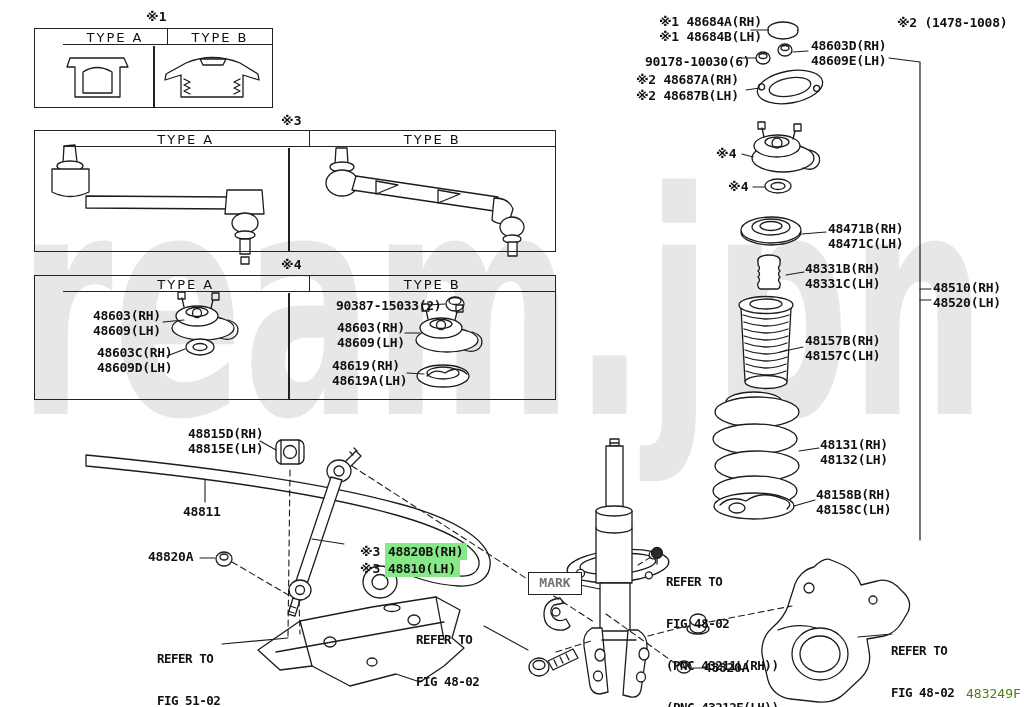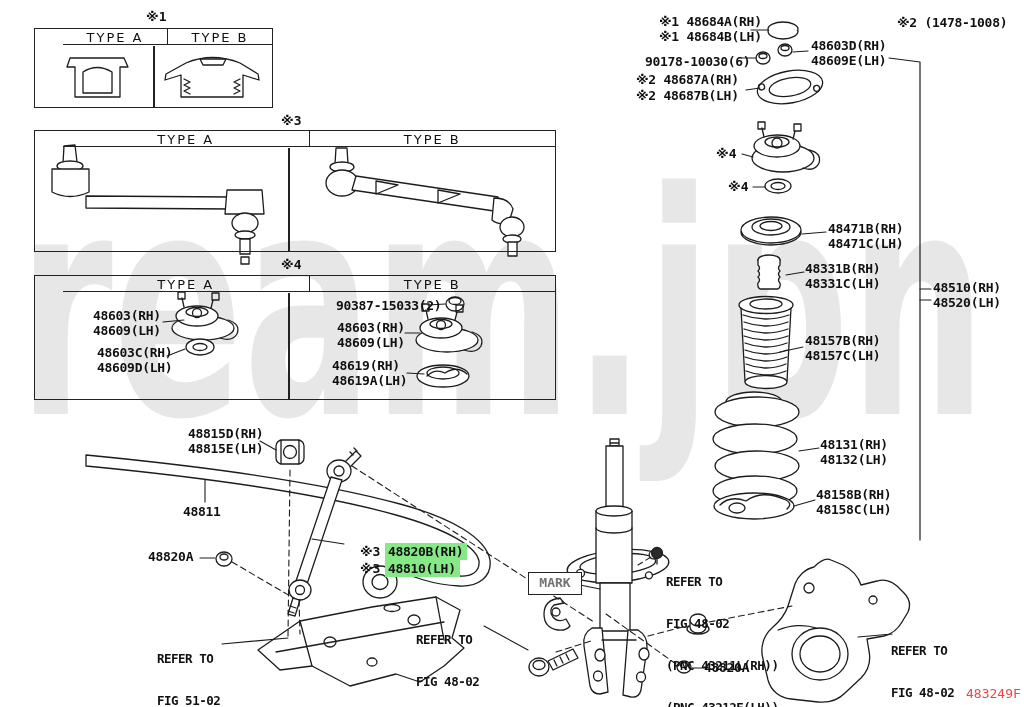--- a/index.html
+++ b/index.html
@@ -16,21 +16,21 @@
   .tbl .hdr div+div{border-left:1.6px solid #222;}
   .vdiv{position:absolute;width:1.6px;background:#222;}
   .pn{position:absolute;font:bold 13px/15px "DejaVu Sans Mono","DejaVu Sans",monospace;
       letter-spacing:-0.3px;color:#101010;white-space:pre;z-index:3;}
   .note{position:absolute;font:bold 13px/15px "DejaVu Sans Mono","DejaVu Sans",monospace;color:#101010;z-index:3;}
   .ref{position:absolute;font:bold 12.5px/14px "DejaVu Sans Mono","DejaVu Sans",monospace;
        letter-spacing:-0.5px;color:#101010;white-space:pre;z-index:3;}
   .hl{background:var(--highlight,#87e887);padding:1px 4px 1px 3px;margin-left:5px;}
   .markbox{position:absolute;border:1.6px solid #222;background:#fff;z-index:3;
            font:bold 13px/20px "DejaVu Sans Mono",monospace;text-align:center;color:#737373;}
-  .code{position:absolute;font:13px/15px "DejaVu Sans Mono",monospace;color:#ef4444;z-index:3;}
+  .code{position:absolute;font:13px/15px "DejaVu Sans Mono",monospace;color:#4d7c0f;z-index:3;}
 </style>
 </head>
 <body>
 
 <div class="wm">ream.jpn</div>
 
 <svg class="art" width="1024" height="707" viewBox="0 0 1024 707">
   <g stroke="#1c1c1c" stroke-width="1.3" fill="none" stroke-linecap="round" stroke-linejoin="round">
 
     <g>

